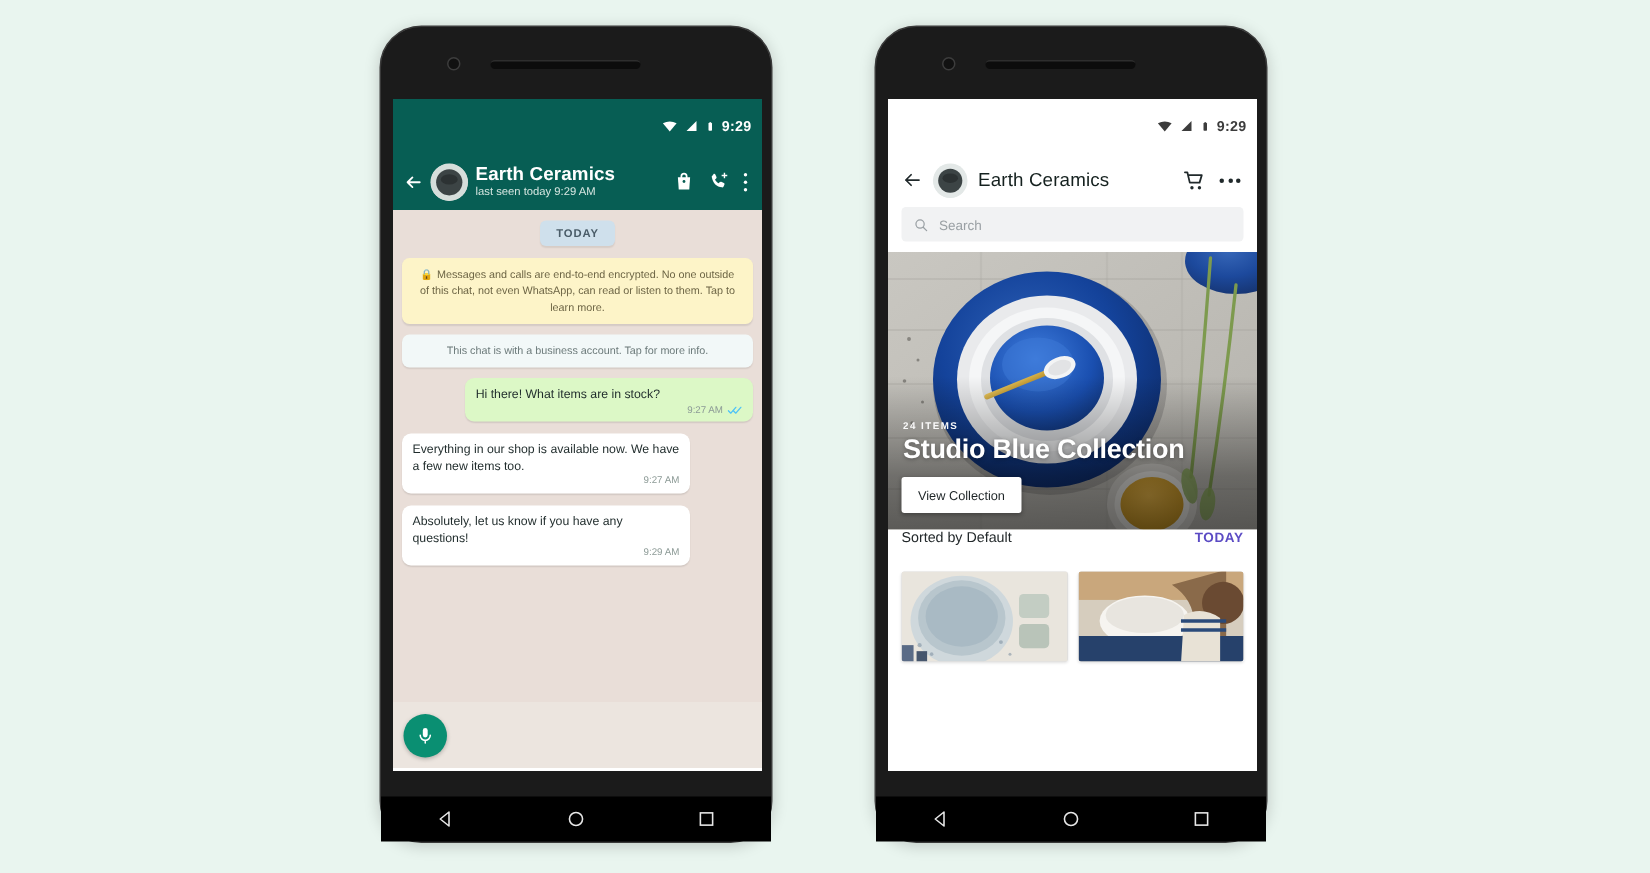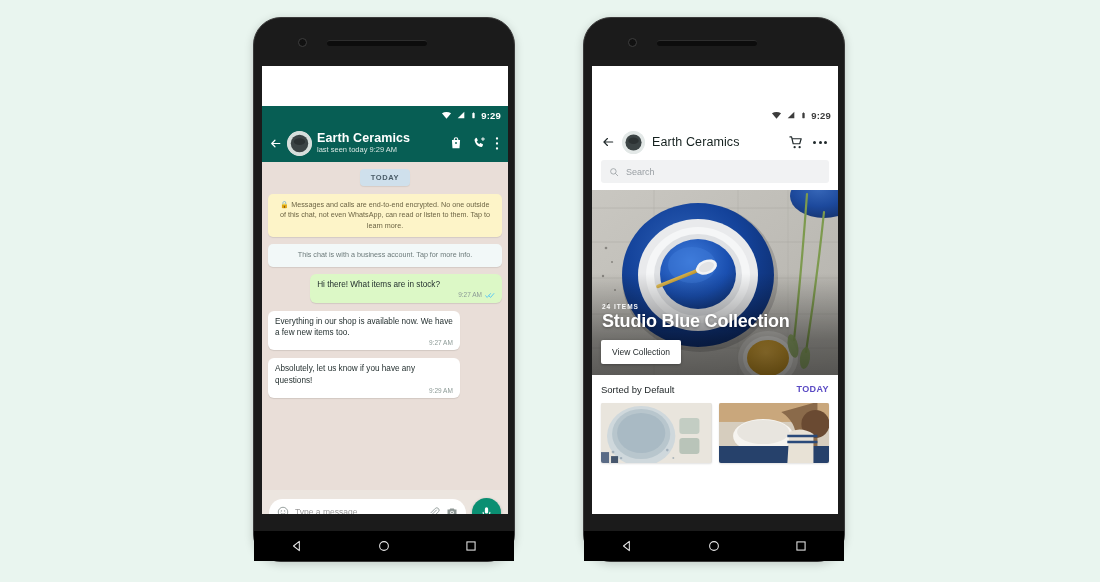--- a/index.html
+++ b/index.html
@@ -53,22 +53,22 @@
   .navbar {
     position: absolute; left: 0; bottom: 0;
     width: 100%; height: 30px; background: #000;
     display: flex; align-items: center; justify-content: space-around;
   }
   .nav-ico { width: 14px; height: 14px; display:block; }
 
   
   .statusbar {
     height: 18px; display: flex; align-items: center;
-    justify-content: flex-end; gap: 4px; padding: 0 7px;
-    font-size: 9.5px; font-weight: bold; margin-top: 40px;
+    justify-content: flex-end; gap: 4px; padding: 18px 7px;
+    font-size: 9.5px; font-weight: bold;
   }
   .sb-dark { background: #075e54; color: #fff; }
   .sb-light { background: #fff; color: #3c3c3c; }
   .sb-time { letter-spacing: .2px; }
 
   
   .wa-header {
     height: 38px; background: #075e54; display: flex;
     align-items: center; padding: 0 7px; gap: 5px; color: #fff;
   }
@@ -174,21 +174,21 @@
     letter-spacing: -.2px; text-shadow: 0 1px 3px rgba(0,0,0,.35);
   }
   .hero-btn {
     position: absolute; left: 9px; bottom: 11px;
     background: #fff; color: #1d2426; font-size: 8.5px;
     padding: 7px 11px; border-radius: 2px;
     box-shadow: 0 1px 3px rgba(0,0,0,.3);
   }
 
   .sortrow {
-    height: 28px; background: #fff; display: flex; align-items: center;
+    height: 28px; background: #fff; display: flex; 
     justify-content: space-between; padding: 0 9px;
   }
   .sort-label { font-size: 9.5px; color: #23292b; }
   .sort-action { font-size: 9px; font-weight: bold; color: #5b4bc4; letter-spacing: .4px; }
 
   .prod-grid {
     background: #fff; display: flex; gap: 7px; padding: 0 9px;
   }
   .prod-card {
     flex: 1; height: 60px; border-radius: 2px; overflow: hidden;
@@ -293,37 +293,20 @@
 
         <div class="bubble in">
           <span>Absolutely, let us know if you have any questions!</span>
           <div class="meta">
             <span class="time">9:29 AM</span>
           </div>
         </div>
       </div>
 
       <div class="wa-input-row">
-        <div class="wa-input">
-          <svg class="in-ico" viewBox="0 0 24 24">
-            <circle cx="12" cy="12" r="9.5" fill="none" stroke="#8d9694" stroke-width="1.8"></circle>
-            <circle cx="8.8" cy="9.8" r="1.4" fill="#8d9694"></circle>
-            <circle cx="15.2" cy="9.8" r="1.4" fill="#8d9694"></circle>
-            <path fill="none" stroke="#8d9694" stroke-width="1.8" stroke-linecap="round" d="M7.8 14.5a5 5 0 0 0 8.4 0"></path>
-          </svg>
-          <span class="wa-ph">Type a message...</span>
-          <svg class="in-ico" viewBox="0 0 24 24">
-            <path fill="none" stroke="#9aa3a1" stroke-width="2" stroke-linecap="round" d="M17 8l-7.5 7.5a2.6 2.6 0 0 0 3.7 3.7L21 11.4a4.6 4.6 0 0 0-6.5-6.5L6 13.4"></path>
-          </svg>
-          <svg class="in-ico" viewBox="0 0 24 24">
-            <path fill="#8d9694" d="M3 7h4l1.5-2h7L17 7h4v12H3V7z"></path>
-            <circle cx="12" cy="13" r="3.6" fill="#fff"></circle>
-            <circle cx="12" cy="13" r="2.1" fill="#8d9694"></circle>
-          </svg>
-        </div>
         <div class="mic-fab">
           <svg style="width:13px;height:13px" viewBox="0 0 24 24">
             <rect x="9" y="2.5" width="6" height="11.5" rx="3" fill="#fff"></rect>
             <path fill="none" stroke="#fff" stroke-width="1.9" stroke-linecap="round" d="M5.8 11.5a6.2 6.2 0 0 0 12.4 0 M12 17.8V21"></path>
           </svg>
         </div>
       </div>
     </div>
 
     <div class="navbar">

